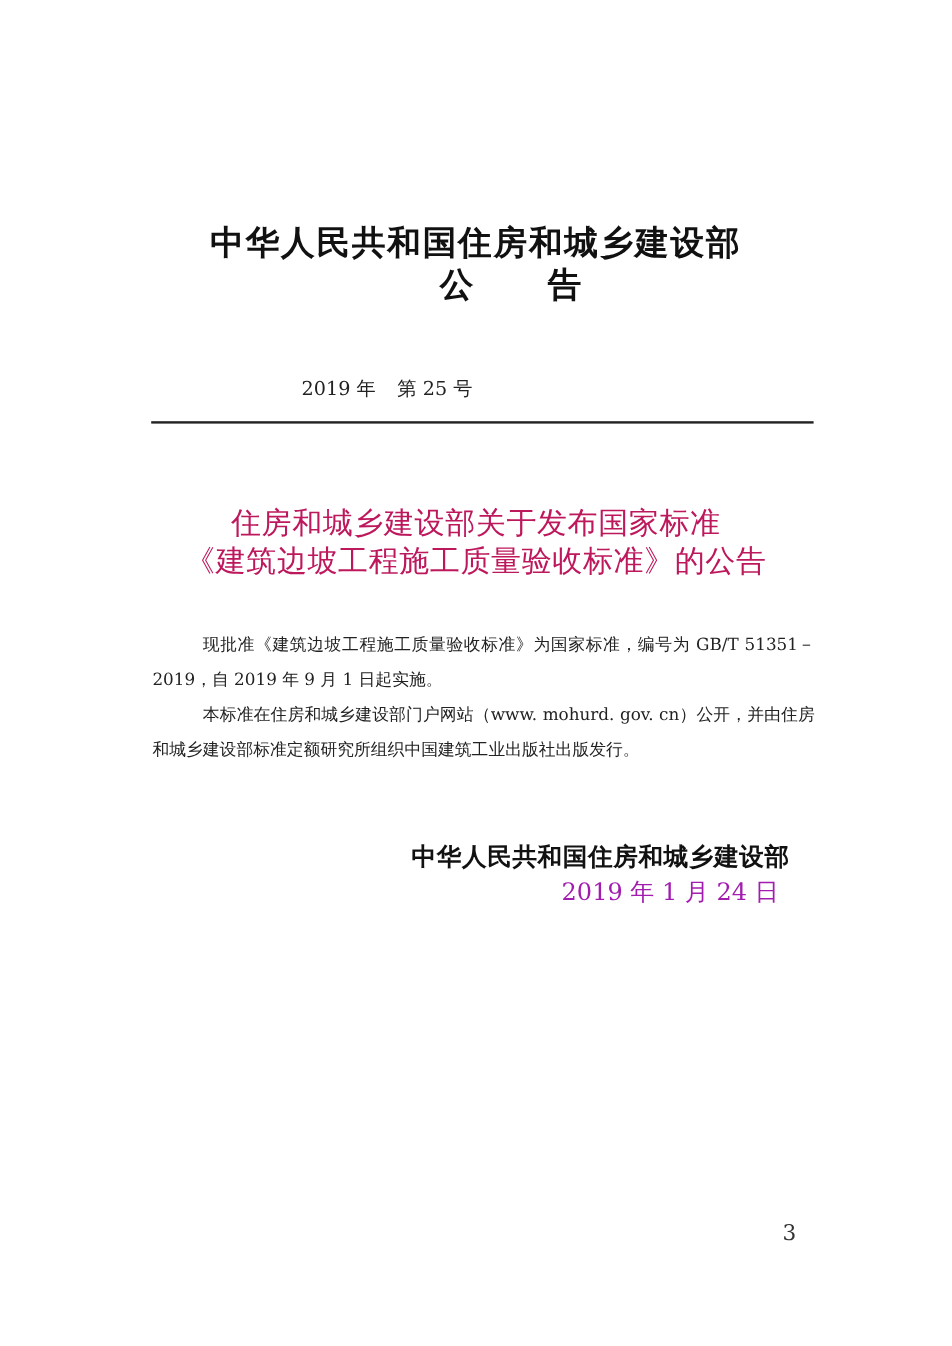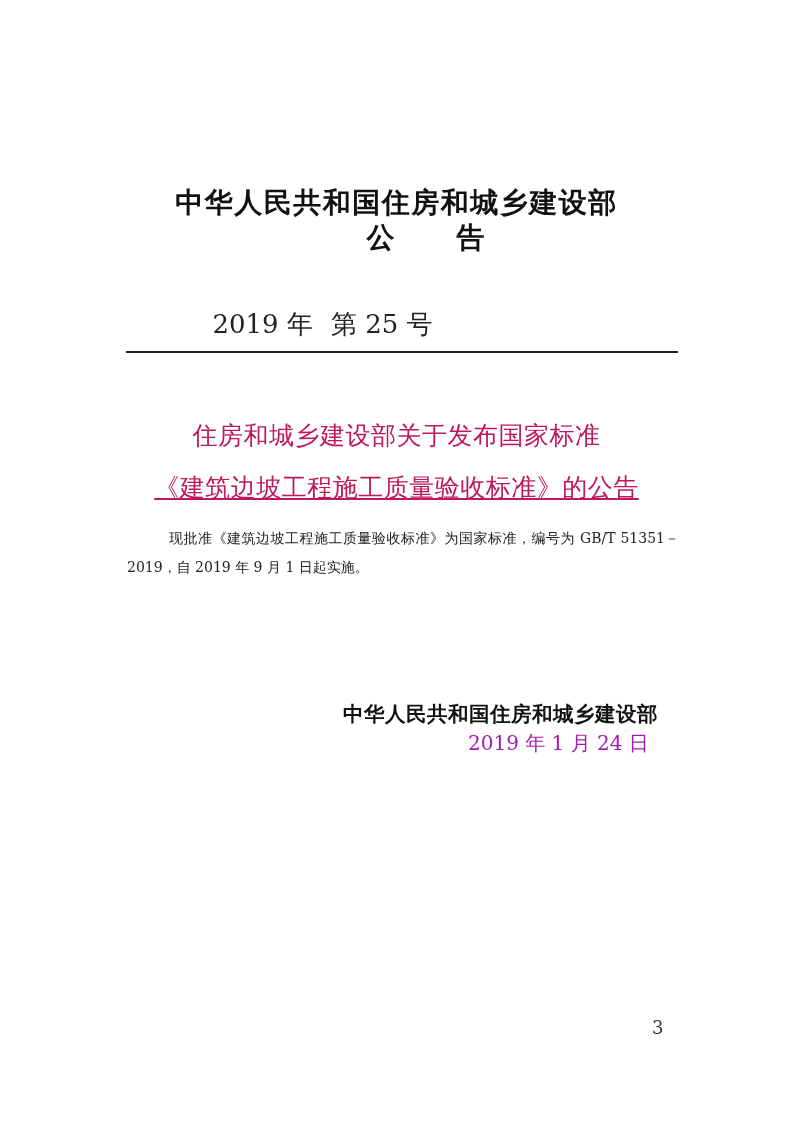--- a/index.html
+++ b/index.html
@@ -15,32 +15,32 @@
     }
     .notice-label {
       left: 0; width: 793px; top: 221px; text-align: center;
       font-family: "DejaVu Sans", "Liberation Sans", sans-serif;
       font-weight: bold; font-size: 28px; line-height: 34px; color: #111; padding-left: 29px;
     }
     .notice-label span { display: inline-block; }
     .notice-label .gap { width: 62px; }
     .issue-number {
       left: 0; width: 645px; top: 311px; text-align: center;
-      font-size: 26px; line-height: 26px; color: #222;
+      font-size: 16px; line-height: 26px; color: #222;
     }
     .issue-number .gap { display: inline-block; width: 18px; }
     .rule {
       left: 126px; width: 552px; top: 351px; height: 2px; background: #222;
     }
     .headline {
       left: 0; width: 793px; text-align: center;
       font-size: 25px; line-height: 32px; color: #be185d; letter-spacing: 0.5px;
     }
     .headline.l1 { top: 420px; }
-    .headline.l2 { top: 472px; text-decoration: underline; }
+    .headline.l2 { top: 452px; }
     .body-text {
       left: 127px; width: 552px; top: 524px;
       font-size: 14px; line-height: 29px; color: #222; text-align: justify;
     }
     .body-text p { margin: 0; text-indent: 42px; }
     .signature {
       left: 343px; top: 701px; font-family: "DejaVu Sans", "Liberation Sans", sans-serif;
       font-weight: bold; font-size: 20.5px; line-height: 26px; color: #111; letter-spacing: 0.5px;
     }
     .sign-date {
@@ -63,18 +63,19 @@
   <span>2019 年</span><span class="gap"></span><span>第 25 号</span>
 </div>
 
 <div class="abs rule"></div>
 
 <div class="abs headline l1">住房和城乡建设部关于发布国家标准</div>
 <div class="abs headline l2">《建筑边坡工程施工质量验收标准》的公告</div>
 
 <div class="abs body-text">
   <p>现批准《建筑边坡工程施工质量验收标准》为国家标准，编号为 GB/T 51351－2019，自 2019 年 9 月 1 日起实施。</p>
+  <p>本标准在住房和城乡建设部门户网站（www. mohurd. gov. cn）公开，并由住房和城乡建设部标准定额研究所组织中国建筑工业出版社出版发行。</p>
 </div>
 
 <div class="abs signature">中华人民共和国住房和城乡建设部</div>
 <div class="abs sign-date">2019 年 1 月 24 日</div>
 
 <div class="abs page-number">3</div>
 
 </body></html>

